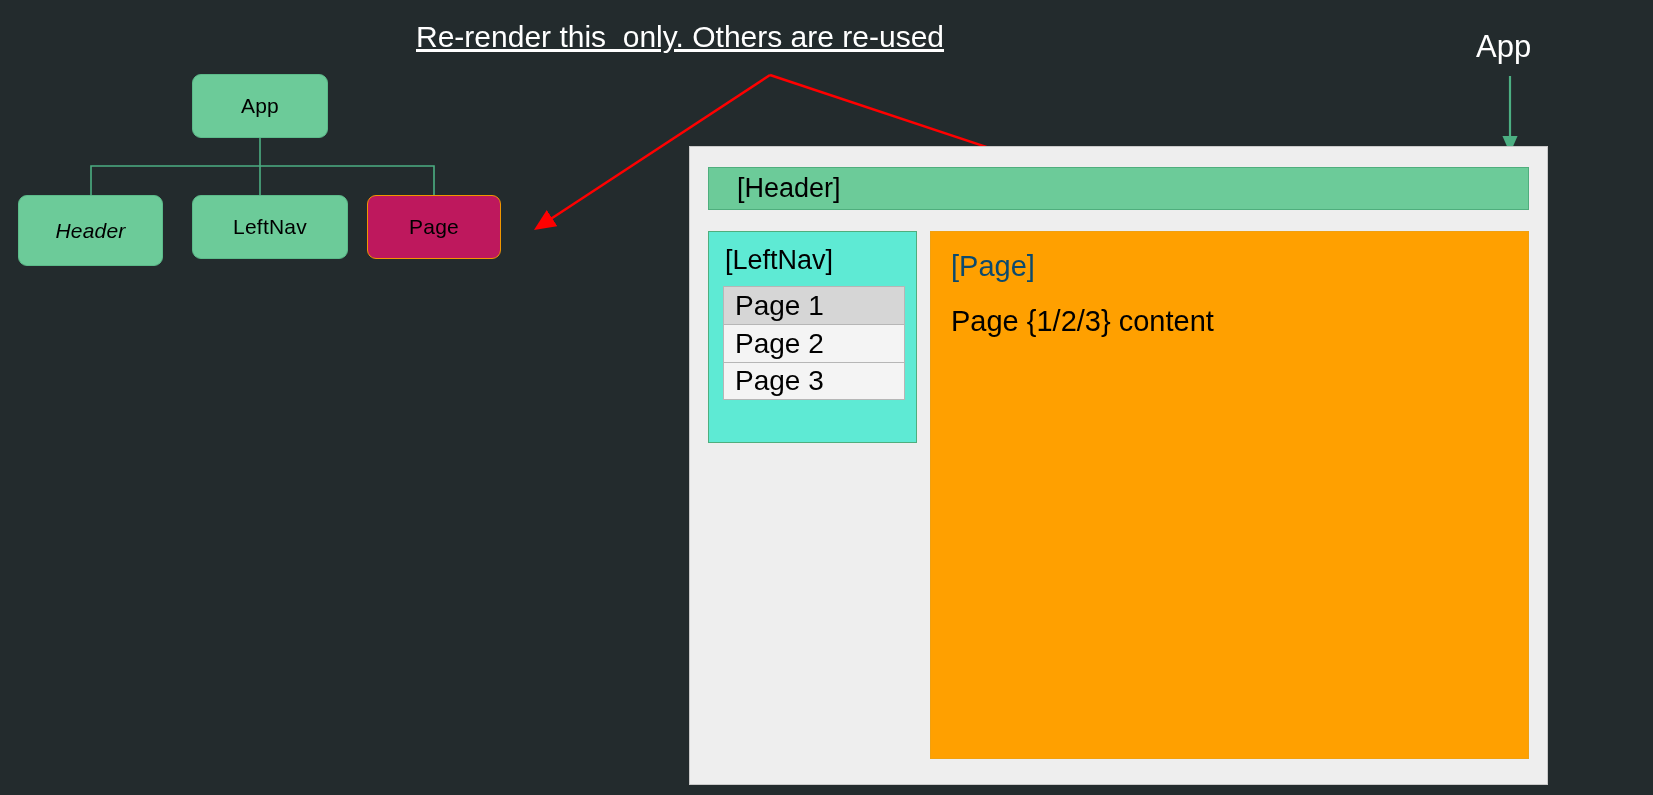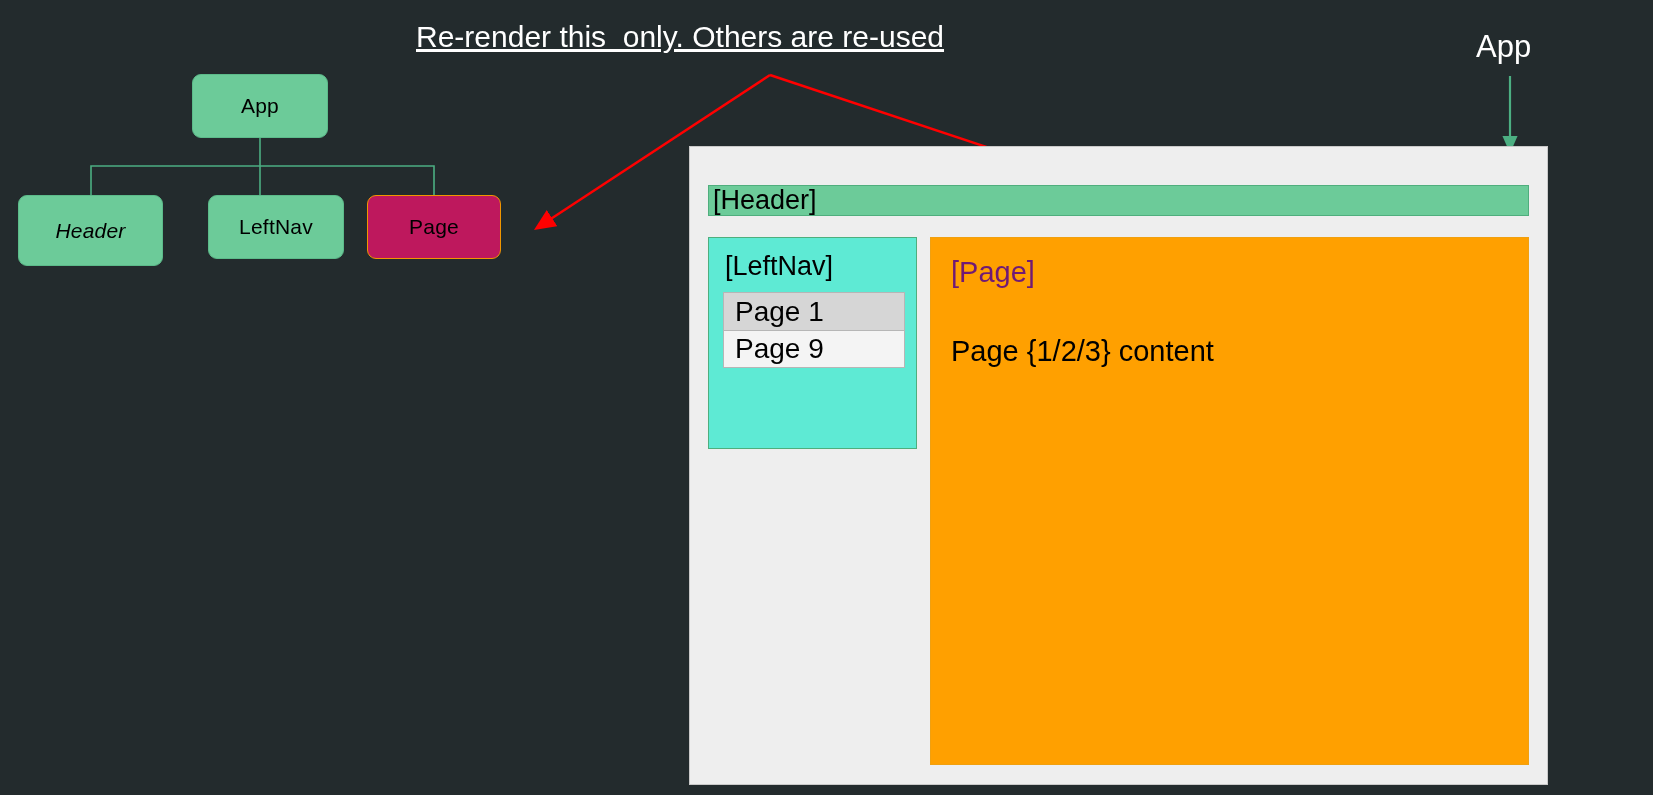--- a/index.html
+++ b/index.html
@@ -49,46 +49,45 @@
     justify-content: center;
     color: #000000;
     font-size: 21px;
     letter-spacing: .2px;
   }
   .node.green  { background: #6ccb99; border: 1px solid #5cbb8a; }
   .node.orange { background: #be185d; border: 1px solid #f09600; }
 
   #node-app      { left: 192px; top: 74px;  width: 136px; height: 64px; }
   #node-header   { left: 18px;  top: 195px; width: 145px; height: 71px; font-style: italic; }
-  #node-leftnav  { left: 208px; top: 195px; width: 136px; height: 64px; }
+  #node-leftnav  { left: 192px; top: 195px; width: 156px; height: 64px; }
   #node-page     { left: 367px; top: 195px; width: 134px; height: 64px; }
 
   
   #mock-frame {
     position: absolute;
     left: 689px;
     top: 146px;
     width: 859px;
     height: 639px;
     box-sizing: border-box;
     background: #eeeeee;
     border: 1px solid #c9c9c9;
     padding: 20px 18px 22px 18px;
   }
   #mock-header {
     box-sizing: border-box;
-    height: 31px;
+    height: 43px;
     background: #6ccb99;
     border: 1px solid #4fae7d;
     display: flex;
     align-items: center;
-    padding-left: 4px;
+    padding-left: 28px;
     color: #000;
     font-size: 27px;
-    margin-top: 18px;
   }
   #mock-body {
     display: flex;
     align-items: flex-start;
     margin-top: 21px;
   }
   #mock-leftnav {
     box-sizing: border-box;
     width: 209px;
     min-height: 212px;
@@ -120,23 +119,23 @@
   #mock-page {
     box-sizing: border-box;
     flex: 1 1 auto;
     margin-left: 13px;
     min-height: 528px;
     background: #ffa000;
     border: 1px solid #f0a010;
     padding: 18px 0 0 20px;
   }
   #page-title {
-    color: #701a75;
+    color: #0c4a6e;
     font-size: 29px;
-    margin-bottom: 46px;
+    margin-bottom: 22px;
   }
   #page-content {
     color: #000;
     font-size: 29px;
   }
 </style>
 </head>
 <body>
 
 <div id="stage">
@@ -196,21 +195,24 @@
 
     <div id="mock-body">
 
       <div id="mock-leftnav">
         <div id="leftnav-title">[LeftNav]</div>
 
         <div class="nav-item selected">
           <span>Page 1</span>
         </div>
         <div class="nav-item">
-          <span>Page 9</span>
+          <span>Page 2</span>
+        </div>
+        <div class="nav-item">
+          <span>Page 3</span>
         </div>
       </div>
 
       <div id="mock-page">
         <div id="page-title">[Page]</div>
         <div id="page-content">Page {1/2/3} content</div>
       </div>
 
     </div>
   </div>

